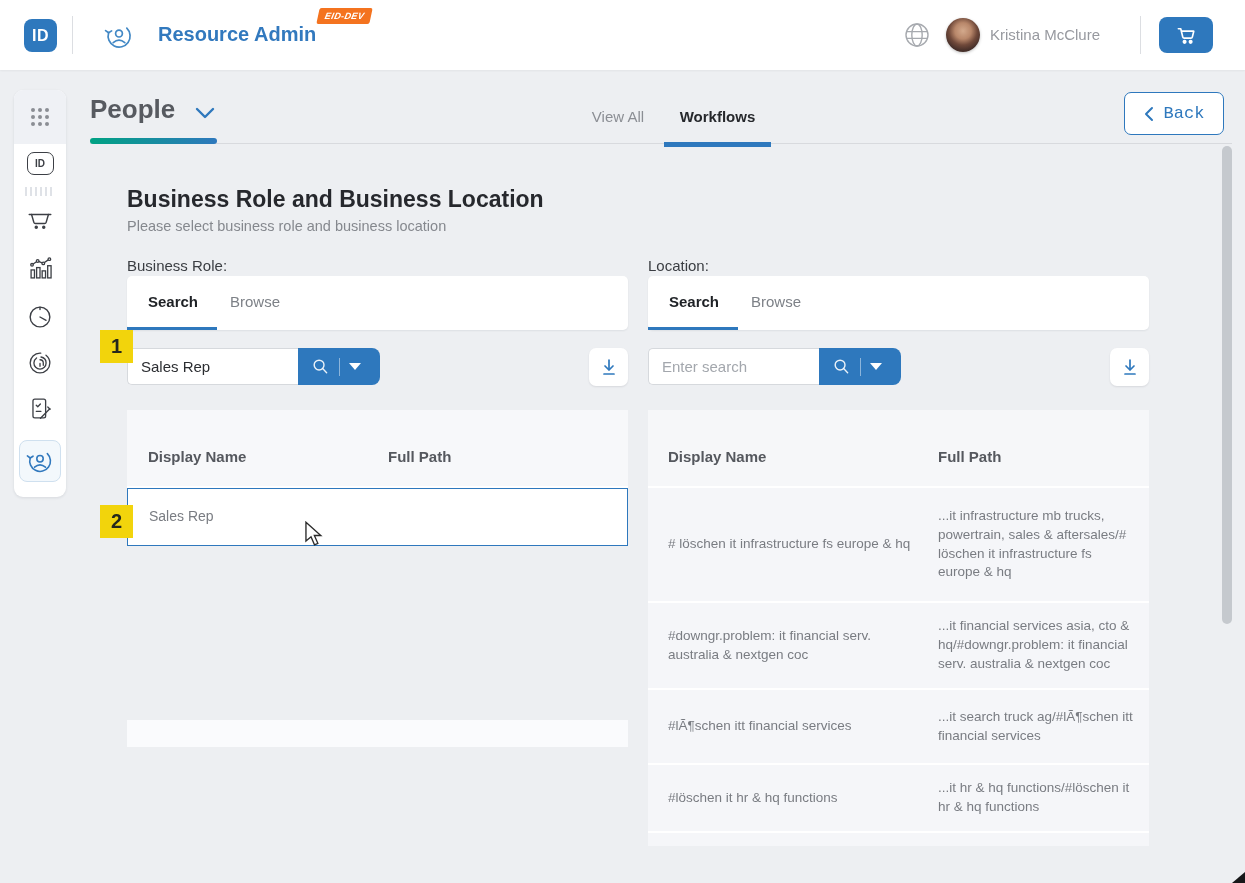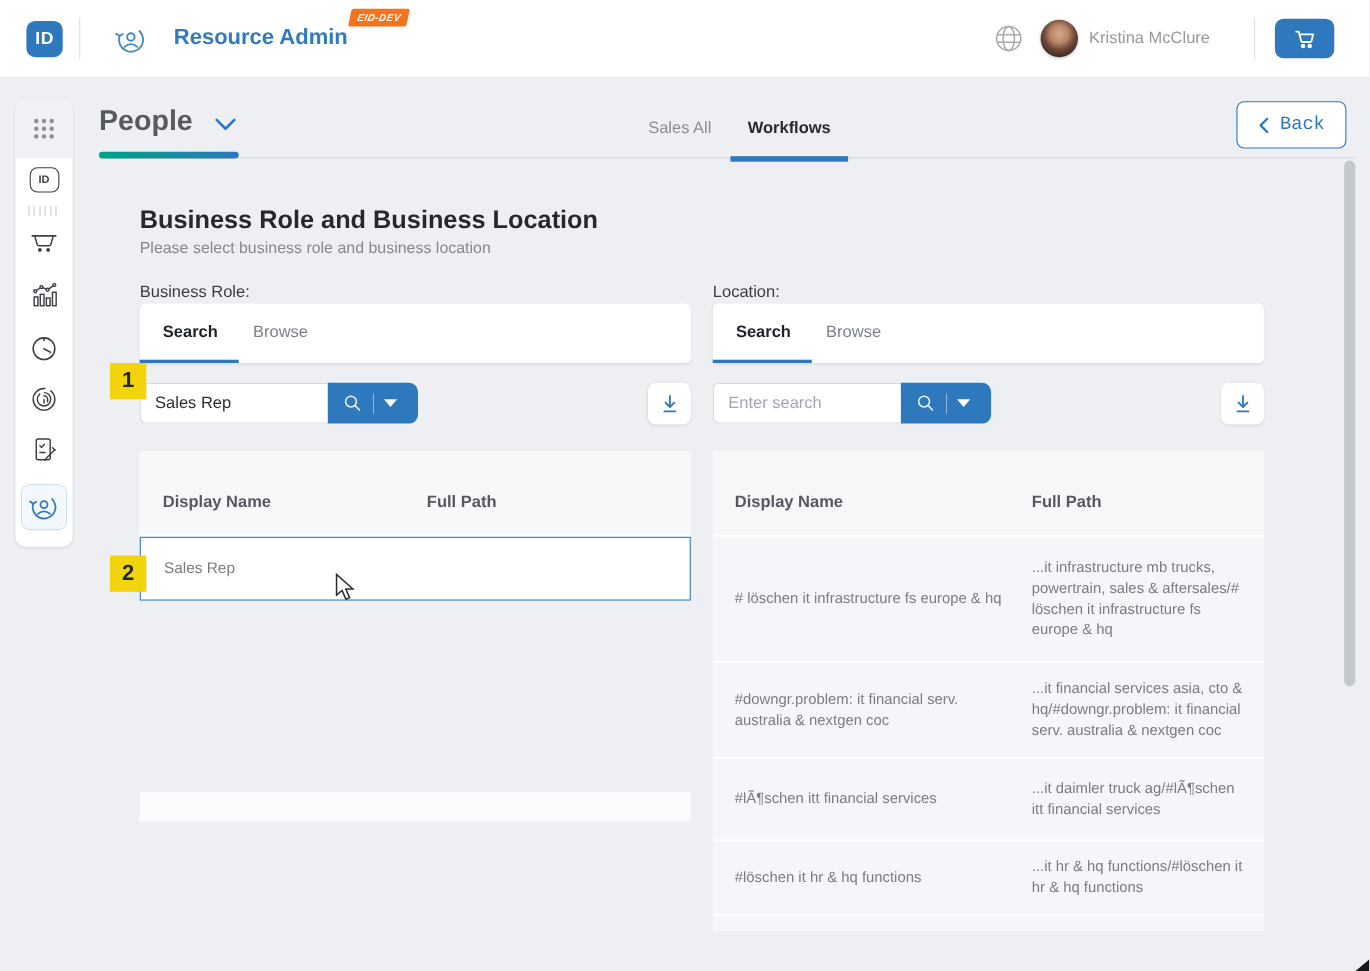--- a/index.html
+++ b/index.html
@@ -224,21 +224,21 @@
   </div>
 
   <div class="page-title">People</div>
   <div class="title-chevron">
     <svg viewBox="0 0 22 14" width="22" height="14" fill="none" stroke="currentColor" stroke-width="2.4" stroke-linecap="round" stroke-linejoin="round">
       <polyline points="3,3 11,11 19,3"></polyline>
     </svg>
   </div>
   <div class="header-rule"></div>
   <div class="progress-bar"></div>
-  <div class="view-tab tab-viewall">Sales All</div>
+  <div class="view-tab tab-viewall">View All</div>
   <div class="view-tab tab-workflows">Workflows</div>
   <div class="workflows-underline"></div>
   <button class="back-btn">
     <span>
       <svg viewBox="0 0 10 16" width="10" height="16" fill="none" stroke="#2e78bd" stroke-width="2" stroke-linecap="round" stroke-linejoin="round">
         <polyline points="8,2 2,8 8,14"></polyline>
       </svg>
     </span>
     <span>Back</span>
   </button>
@@ -321,21 +321,21 @@
     <div class="trow" style="height:113px">
       <div class="cell col1-r"># löschen it infrastructure fs europe &amp; hq</div>
       <div class="cell col2-r">...it infrastructure mb trucks, powertrain, sales &amp; aftersales/# löschen it infrastructure fs europe &amp; hq</div>
     </div>
     <div class="trow" style="height:85px">
       <div class="cell col1-r">#downgr.problem: it financial serv. australia &amp; nextgen coc</div>
       <div class="cell col2-r">...it financial services asia, cto &amp; hq/#downgr.problem: it financial serv. australia &amp; nextgen coc</div>
     </div>
     <div class="trow" style="height:73px">
       <div class="cell col1-r">#lÃ¶schen itt financial services</div>
-      <div class="cell col2-r">...it daimler truck ag/#lÃ¶schen itt financial services</div>
+      <div class="cell col2-r">...it search truck ag/#lÃ¶schen itt financial services</div>
     </div>
     <div class="trow" style="height:66px">
       <div class="cell col1-r">#löschen it hr &amp; hq functions</div>
       <div class="cell col2-r">...it hr &amp; hq functions/#löschen it hr &amp; hq functions</div>
     </div>
     <div class="sliver"></div>
   </div>
 
   <div class="scroll-thumb"></div>
   <div class="cursor">

